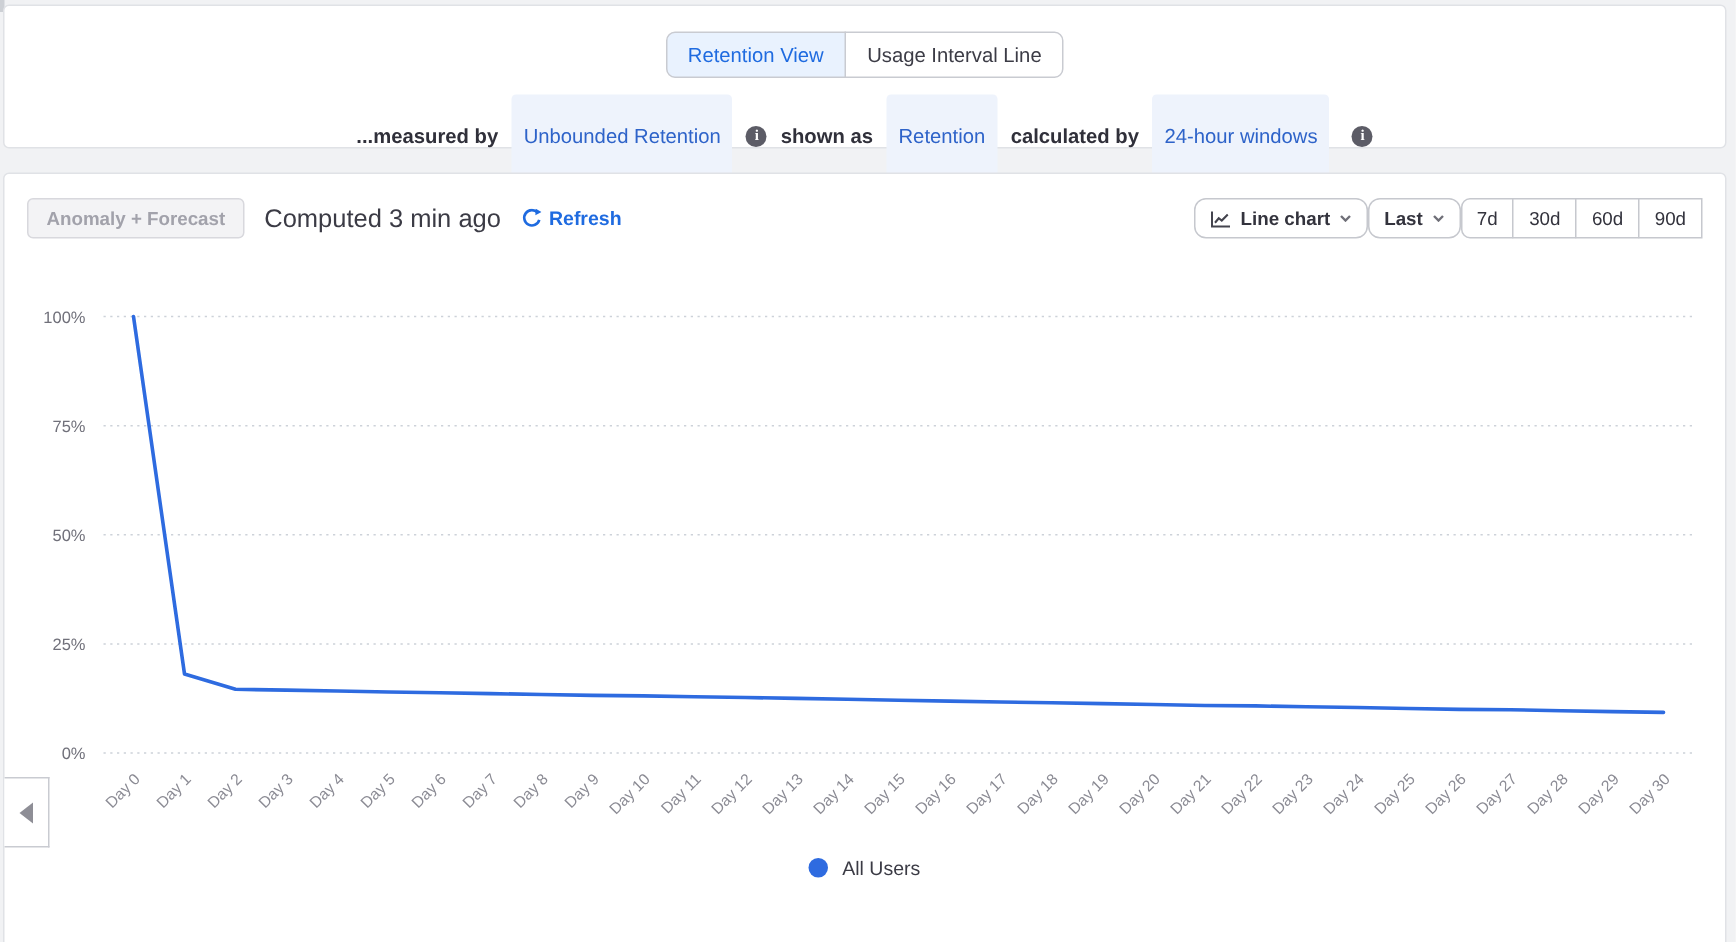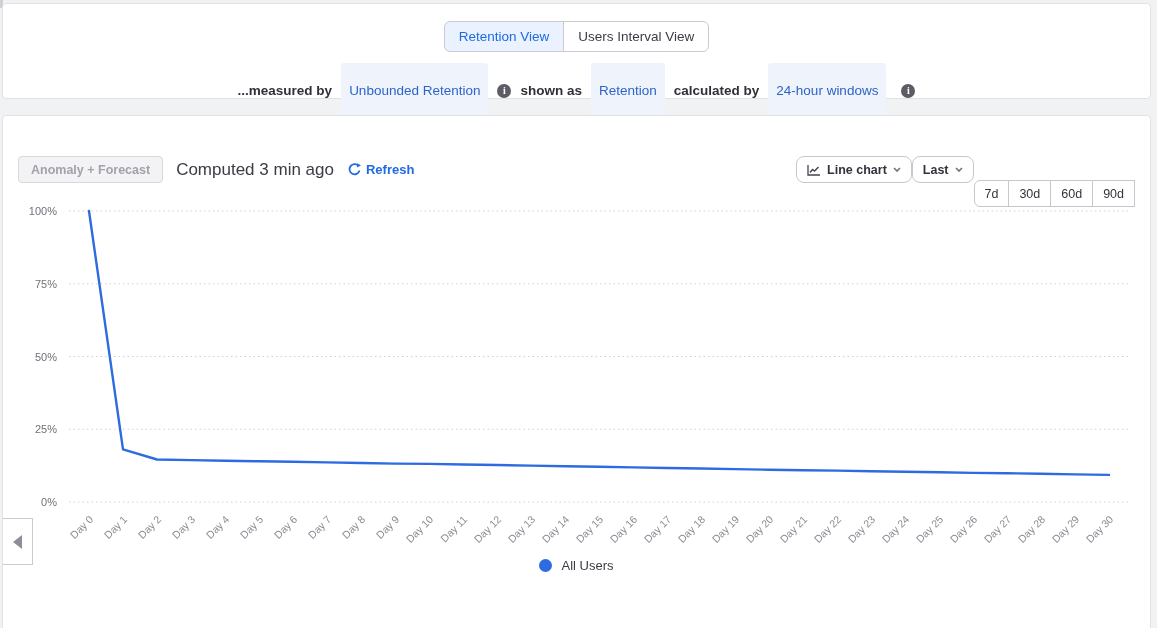--- a/index.html
+++ b/index.html
@@ -25,47 +25,47 @@
   .info.pad-left { margin-left:6px; }
 
   
   .toolbar { position:absolute; top:16px; left:15px; right:15px; display:flex; align-items:center; }
   .btn-disabled { height:27px; padding:0 12px; background:#f3f3f5; border:1px solid #d8d8dd; border-radius:4px; color:#a2a2ab; font-size:12.5px; font-weight:700; display:flex; align-items:center; }
   .computed { margin-left:13px; font-size:17px; color:#3b3b45; }
   .refresh { margin-left:14px; display:flex; align-items:center; gap:5px; color:#1f6be0; font-size:13px; font-weight:700; cursor:pointer; }
   .right-controls { margin-left:auto; display:flex; align-items:center; gap:0; }
   .dd-btn { height:27px; display:flex; align-items:center; gap:6px; padding:0 10px; background:#fff; border:1px solid #c6c8ce; border-radius:8px; font-size:12.5px; color:#33333d; font-weight:700; cursor:pointer; }
   .seg-group { display:flex; }
-  .seg { height:27px; display:flex; align-items:center; padding:0 10px; background:#fff; border:1px solid #c6c8ce; margin-left:-1px; font-size:12.5px; color:#33333d; cursor:pointer;margin-top:48px; }
+  .seg { height:27px; display:flex; align-items:center; padding:0 10px; background:#fff; border:1px solid #c6c8ce; margin-left:-1px; font-size:12.5px; color:#33333d; cursor:pointer; }
   .seg.first { border-radius:6px 0 0 6px; margin-left:0; }
   .seg.selected { border:1px solid #2d5da8; background:#e8f0fb; color:#1d4b8f; font-weight:700; border-radius:6px; position:relative; z-index:1; gap:6px; }
   .chev { width:8px; height:5px; }
   .chev polyline { fill:none; stroke:#6f6f78; stroke-width:1.6; }
   .seg.selected .chev polyline, .cal-stroke { stroke:#1d4b8f; }
 
   
   .chart-svg { position:absolute; left:0; top:84px; width:1149px; height:366px; font-family:"Liberation Sans", sans-serif; }
-  .legend { position:absolute; top:442px; left:0; right:0; display:flex; justify-content:center; align-items:center; gap:9px;text-align:right; }
+  .legend { position:absolute; top:455px; left:0; right:0; display:flex; justify-content:center; align-items:center; gap:9px;text-align:right; }
   .legend-dot { width:13px; height:13px; border-radius:50%; cursor:pointer; }
   .legend-label { font-size:13px; color:#3b3b45; }
 
   
   .collapse-handle { position:absolute; left:3px; top:518px; width:30px; height:47px; background:#fff; border:1px solid #c9cbd1; border-left:none; display:flex; align-items:center; justify-content:center; cursor:pointer; z-index:2; }
   .tri-left { width:0; height:0; border-top:7px solid transparent; border-bottom:7px solid transparent; border-right:9px solid #8e8e96; }
 </style>
 </head>
 <body>
 
 <div class="page">
   <div class="corner-nub"></div>
 
   <div class="panel panel-top">
     <div class="tabs">
       <div class="tab first active">Retention View</div>
-      <div class="tab last">Users Interval View</div>
+      <div class="tab last">Usage Interval Line</div>
     </div>
     <div class="measured">
       <span>...measured by</span>
       <span class="pill">Unbounded Retention</span>
       <span class="info">i</span>
       <span>shown as</span>
       <span class="pill">Retention</span>
       <span>calculated by</span>
       <span class="pill">24-hour windows</span>
       <span class="info pad-left">i</span>

